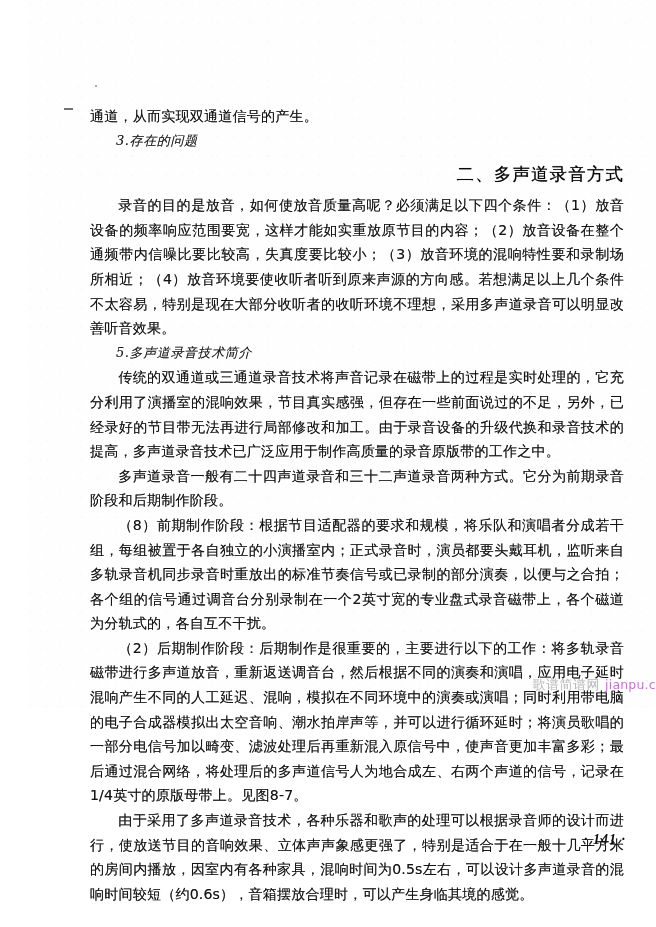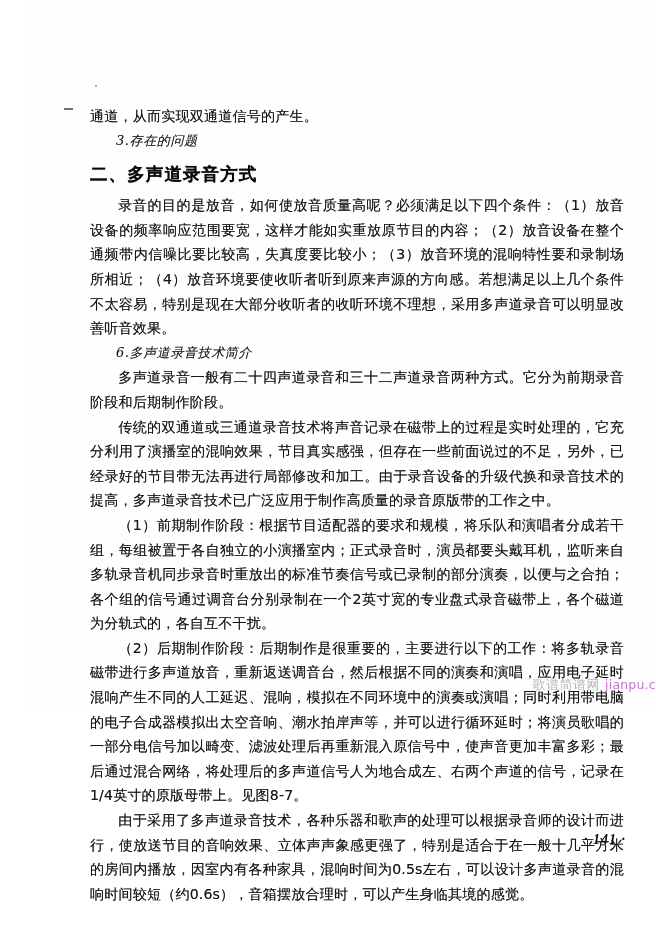--- a/index.html
+++ b/index.html
@@ -93,23 +93,23 @@
     text-indent: 2em;
     letter-spacing: 0.6px;
     font-style: italic;
     text-shadow: 0 0 0.4px rgba(0,0,0,0.4);
   }
 
   
   .section-heading {
     font-family: "DejaVu Sans", sans-serif;
     font-size: 17.5px;
-    font-weight: bold;
+    font-weight: normal;
     color: #080808;
-    text-align: left;
+    text-align: right;
     margin: 9px 0 7px 0;
     letter-spacing: 1.1px;
     text-shadow: 0 0 0.7px rgba(0,0,0,0.75);
   }
 
   
   #page-number {
     position: absolute;
     left: 0;
     right: 58px;
@@ -160,27 +160,27 @@
 
     <p class="para">通道，从而实现双通道信号的产生。</p>
 
     <p class="subhead">3.存在的问题</p>
 
 
     <h2 class="section-heading">二、多声道录音方式</h2>
 
     <p class="para indent">录音的目的是放音，如何使放音质量高呢？必须满足以下四个条件：（1）放音设备的频率响应范围要宽，这样才能如实重放原节目的内容；（2）放音设备在整个通频带内信噪比要比较高，失真度要比较小；（3）放音环境的混响特性要和录制场所相近；（4）放音环境要使收听者听到原来声源的方向感。若想满足以上几个条件不太容易，特别是现在大部分收听者的收听环境不理想，采用多声道录音可以明显改善听音效果。</p>
 
-    <p class="subhead">6.多声道录音技术简介</p>
+    <p class="subhead">5.多声道录音技术简介</p>
+
+    <p class="para indent">传统的双通道或三通道录音技术将声音记录在磁带上的过程是实时处理的，它充分利用了演播室的混响效果，节目真实感强，但存在一些前面说过的不足，另外，已经录好的节目带无法再进行局部修改和加工。由于录音设备的升级代换和录音技术的提高，多声道录音技术已广泛应用于制作高质量的录音原版带的工作之中。</p>
 
     <p class="para indent">多声道录音一般有二十四声道录音和三十二声道录音两种方式。它分为前期录音阶段和后期制作阶段。</p>
 
-    <p class="para indent">传统的双通道或三通道录音技术将声音记录在磁带上的过程是实时处理的，它充分利用了演播室的混响效果，节目真实感强，但存在一些前面说过的不足，另外，已经录好的节目带无法再进行局部修改和加工。由于录音设备的升级代换和录音技术的提高，多声道录音技术已广泛应用于制作高质量的录音原版带的工作之中。</p>
-
-    <p class="para indent">（1）前期制作阶段：根据节目适配器的要求和规模，将乐队和演唱者分成若干组，每组被置于各自独立的小演播室内；正式录音时，演员都要头戴耳机，监听来自多轨录音机同步录音时重放出的标准节奏信号或已录制的部分演奏，以便与之合拍；各个组的信号通过调音台分别录制在一个2英寸宽的专业盘式录音磁带上，各个磁道为分轨式的，各自互不干扰。</p>
+    <p class="para indent">（8）前期制作阶段：根据节目适配器的要求和规模，将乐队和演唱者分成若干组，每组被置于各自独立的小演播室内；正式录音时，演员都要头戴耳机，监听来自多轨录音机同步录音时重放出的标准节奏信号或已录制的部分演奏，以便与之合拍；各个组的信号通过调音台分别录制在一个2英寸宽的专业盘式录音磁带上，各个磁道为分轨式的，各自互不干扰。</p>
 
     <p class="para indent">（2）后期制作阶段：后期制作是很重要的，主要进行以下的工作：将多轨录音磁带进行多声道放音，重新返送调音台，然后根据不同的演奏和演唱，应用电子延时混响产生不同的人工延迟、混响，模拟在不同环境中的演奏或演唱；同时利用带电脑的电子合成器模拟出太空音响、潮水拍岸声等，并可以进行循环延时；将演员歌唱的一部分电信号加以畸变、滤波处理后再重新混入原信号中，使声音更加丰富多彩；最后通过混合网络，将处理后的多声道信号人为地合成左、右两个声道的信号，记录在1/4英寸的原版母带上。见图8-7。</p>
 
 
     <p class="para indent">由于采用了多声道录音技术，各种乐器和歌声的处理可以根据录音师的设计而进行，使放送节目的音响效果、立体声声象感更强了，特别是适合于在一般十几平方米的房间内播放，因室内有各种家具，混响时间为0.5s左右，可以设计多声道录音的混响时间较短（约0.6s），音箱摆放合理时，可以产生身临其境的感觉。</p>
 
   </div>
 
   <div id="page-number">
     <span>·&nbsp;</span><span>141</span><span>&nbsp;·</span>

